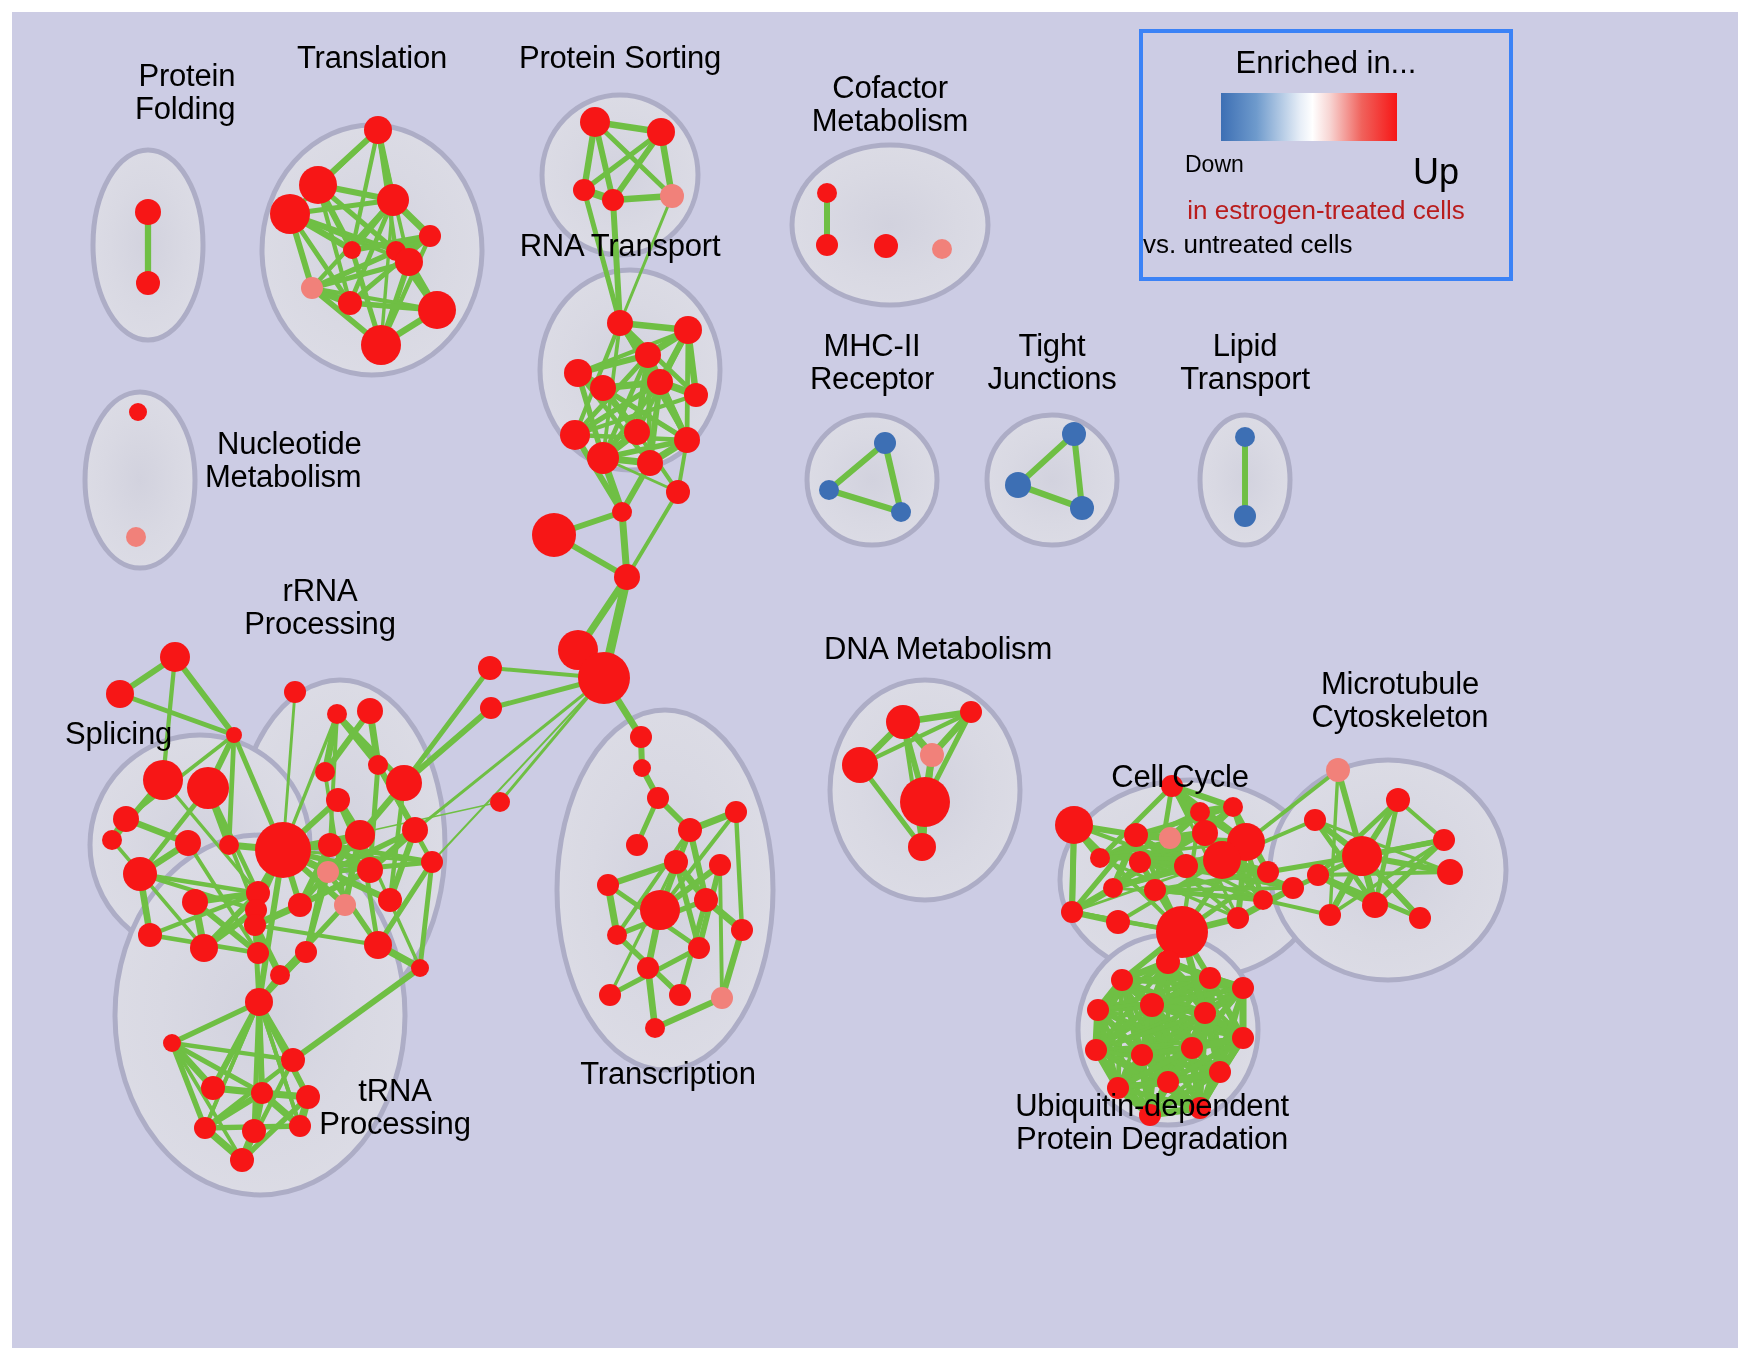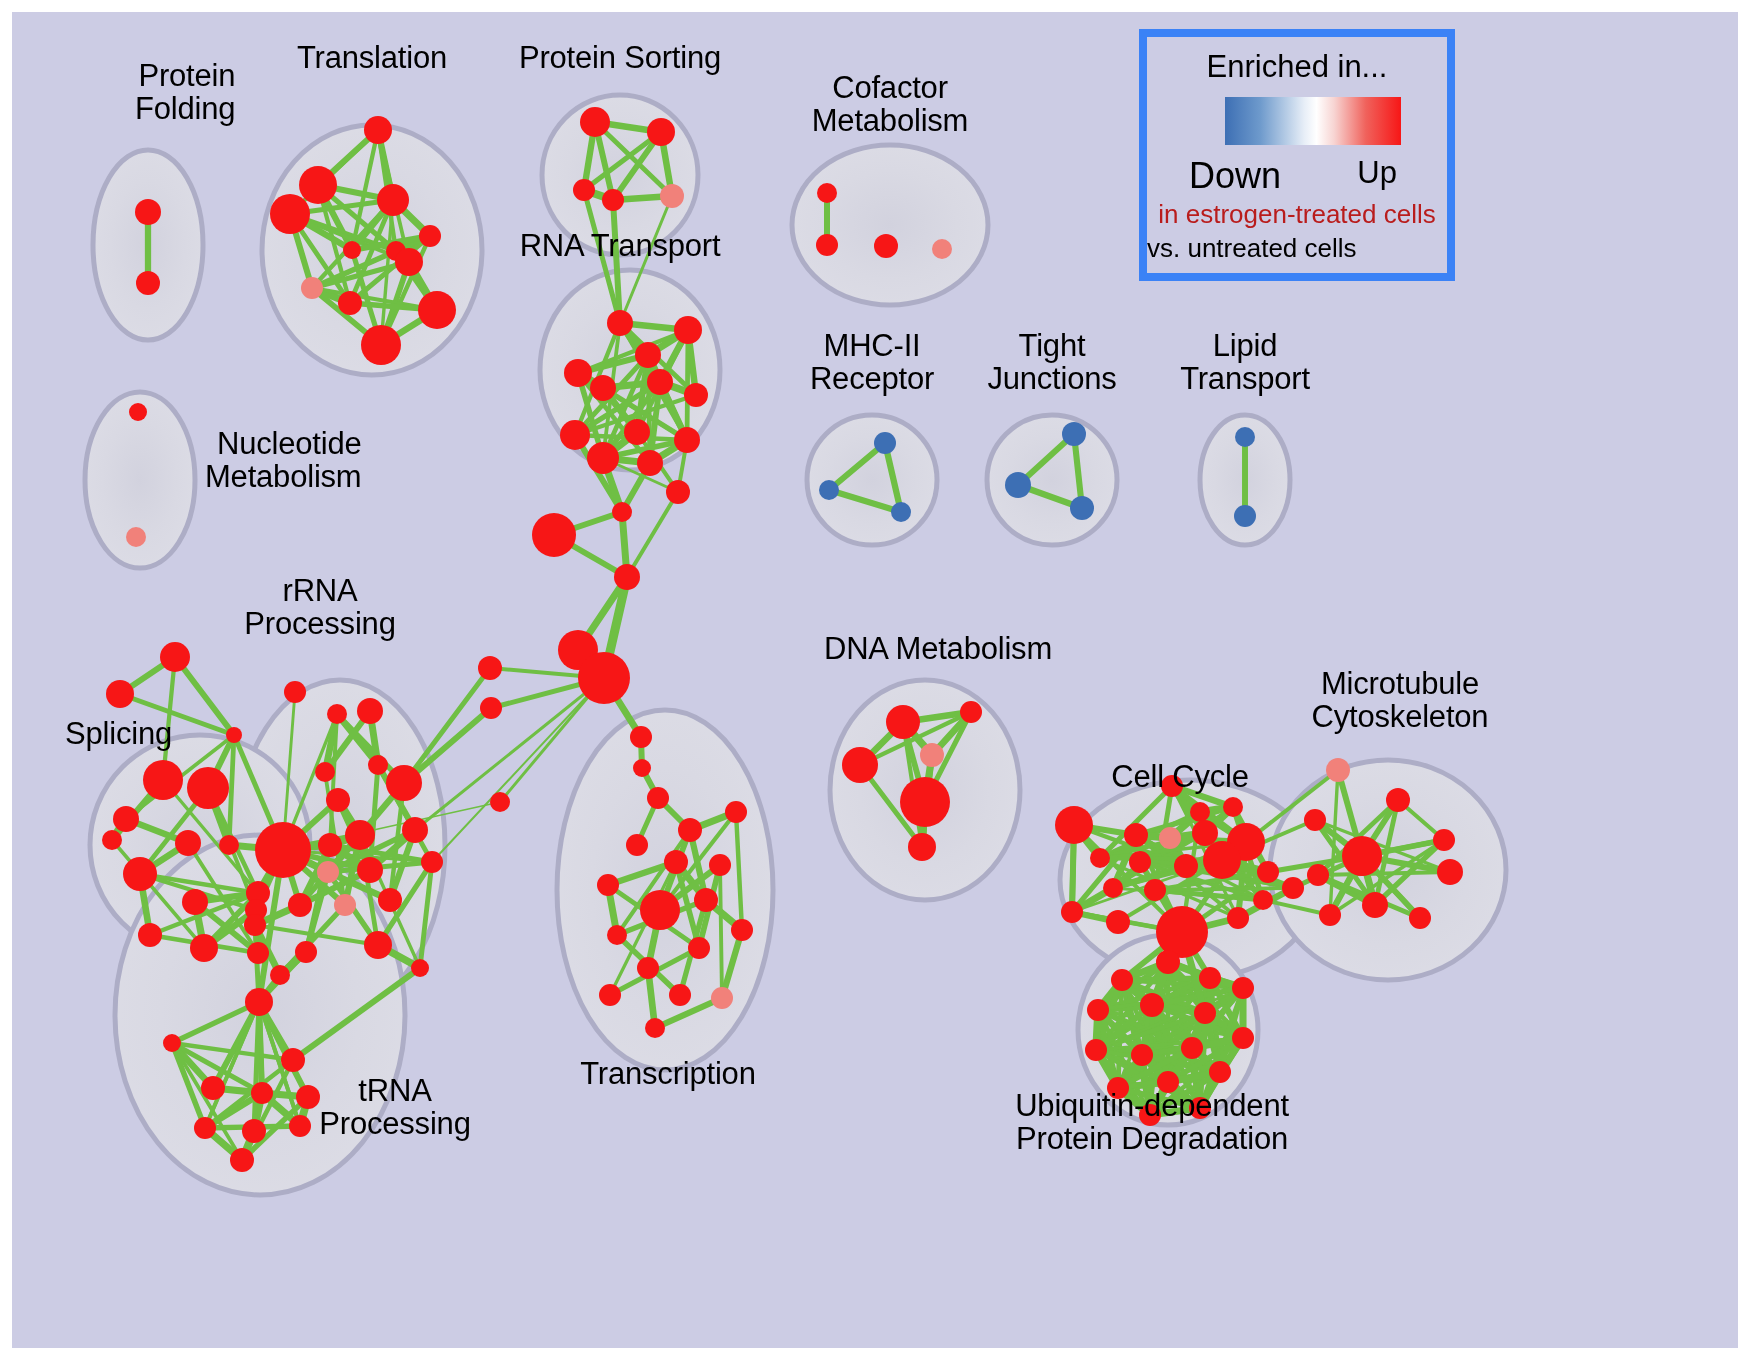--- a/index.html
+++ b/index.html
@@ -25,40 +25,40 @@
     line-height:1.06;
     font-family:"Liberation Sans", sans-serif;
     white-space:pre;
     letter-spacing:-0.2px;
   }
   .cl-center{text-align:center;transform:translateX(-50%);}
   .cl-left{text-align:right;}
   #legend{
     position:absolute;
     left:1139px;top:29px;
-    width:316px;height:252px;
+    width:374px;height:252px;
     background:#ccccE4;
-    border:8px solid #3b82f6;
+    border:4px solid #3b82f6;
     box-sizing:border-box;
   }
   #legend .lg-title{
     position:absolute;left:0;right:0;top:12px;
     text-align:center;font-size:31px;color:#000;
   }
   #legend .lg-bar{
     position:absolute;left:78px;top:60px;
     width:176px;height:48px;
   }
   #legend .lg-down{
     position:absolute;left:42px;top:118px;
-    font-size:36px;color:#000;
+    font-size:23px;color:#000;
   }
   #legend .lg-up{
     position:absolute;right:50px;top:118px;
-    font-size:31px;color:#000;
+    font-size:36px;color:#000;
   }
   #legend .lg-sub1{
     position:absolute;left:0;right:0;top:162px;
     text-align:center;font-size:26px;color:#b91c1c;
   }
   #legend .lg-sub2{
     position:absolute;left:0;right:0;top:196px;
     text-align:left;font-size:26px;color:#000;
   }
 </style>

